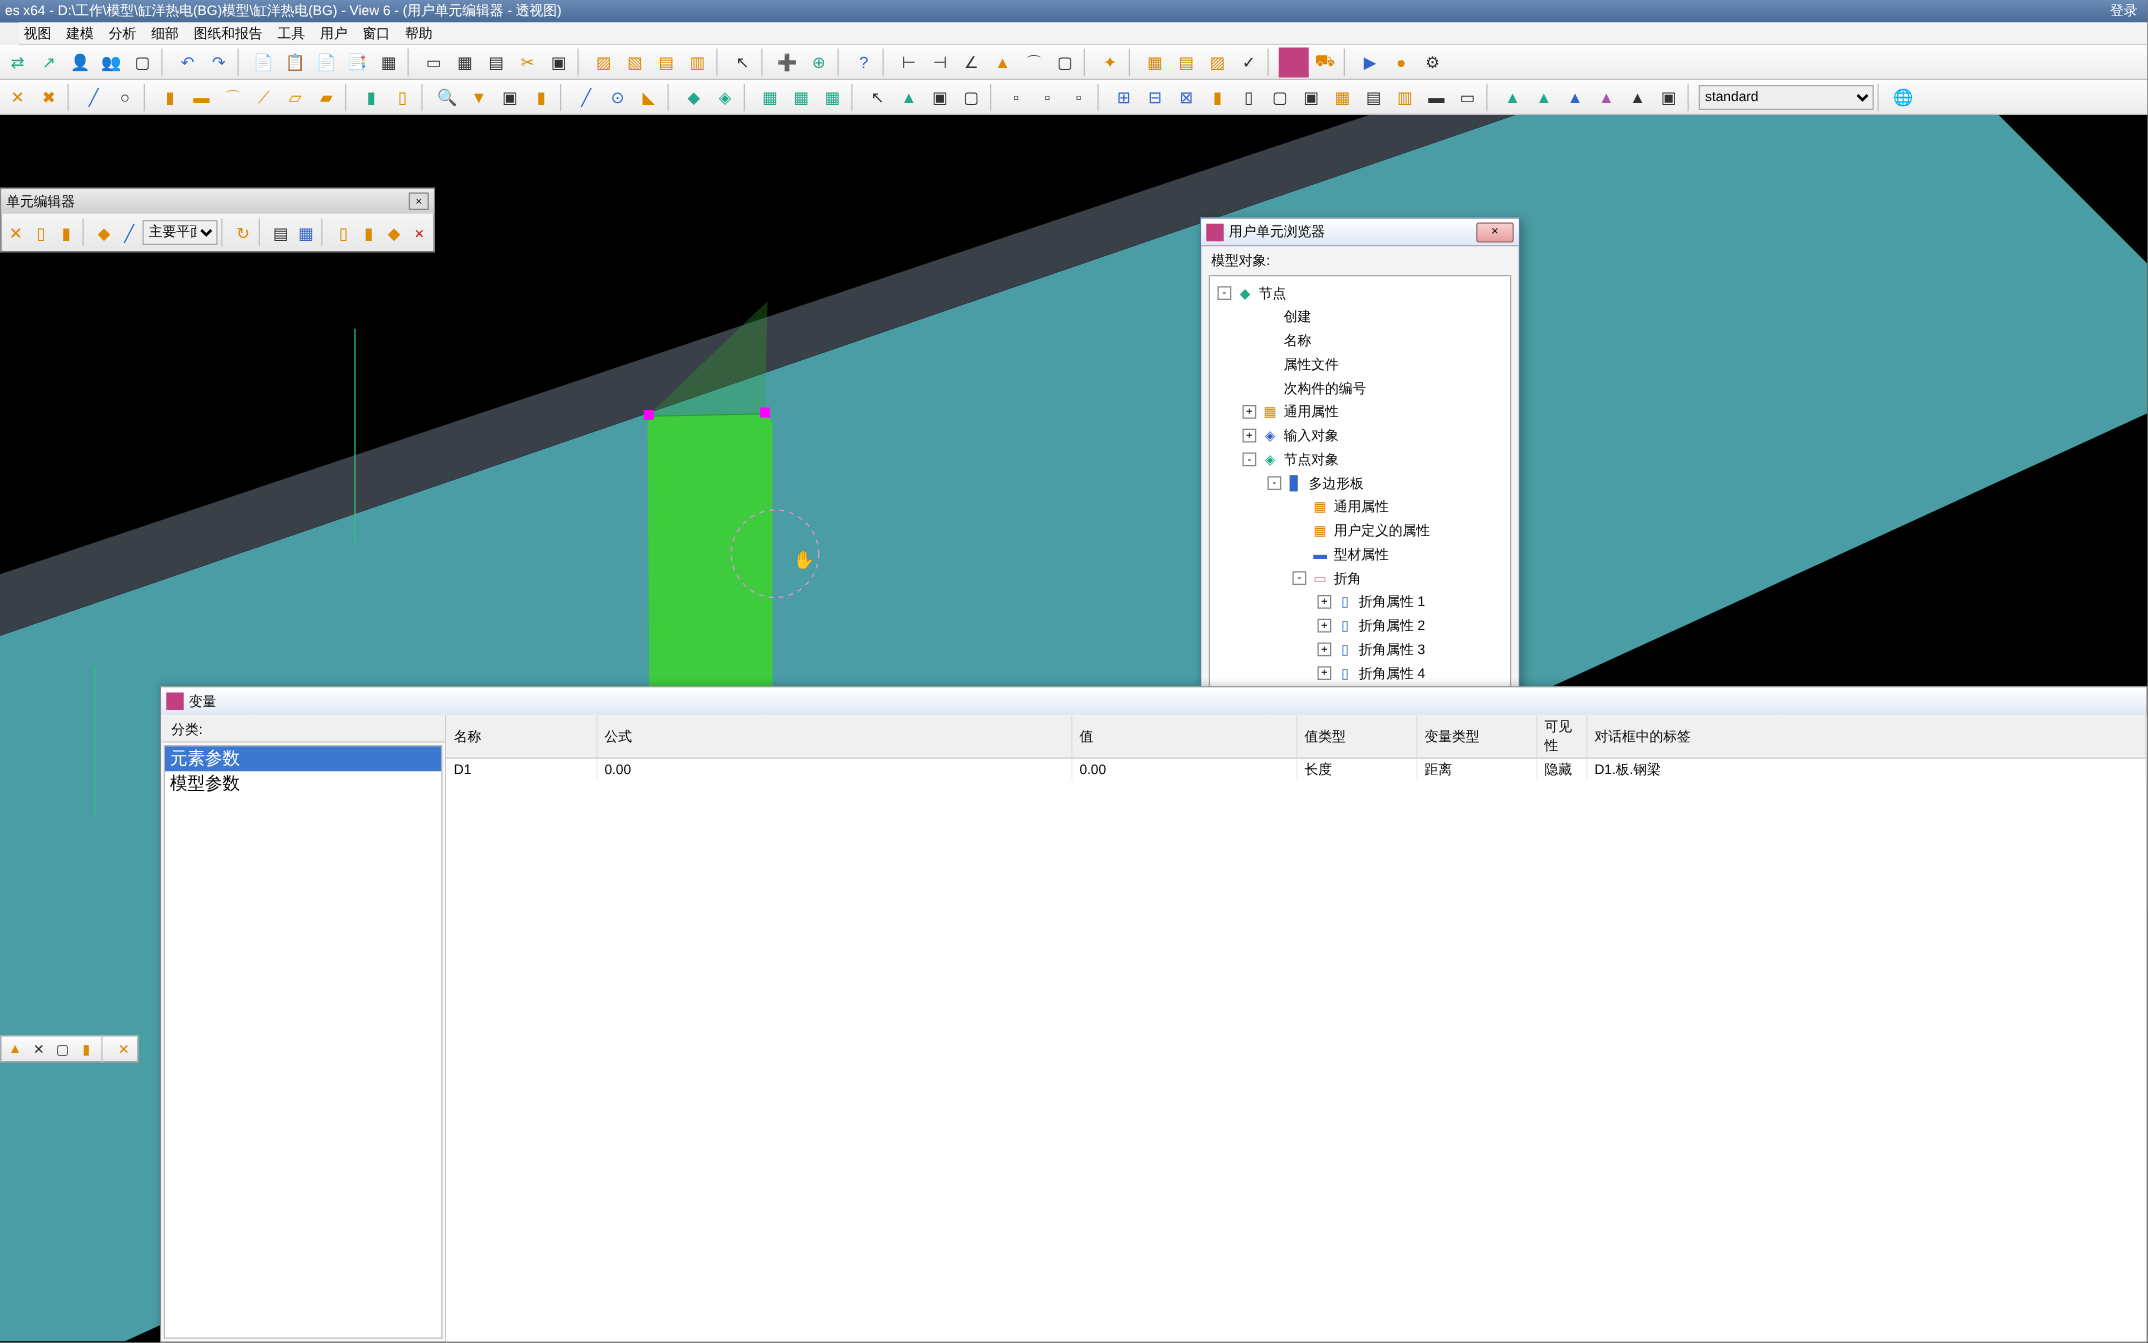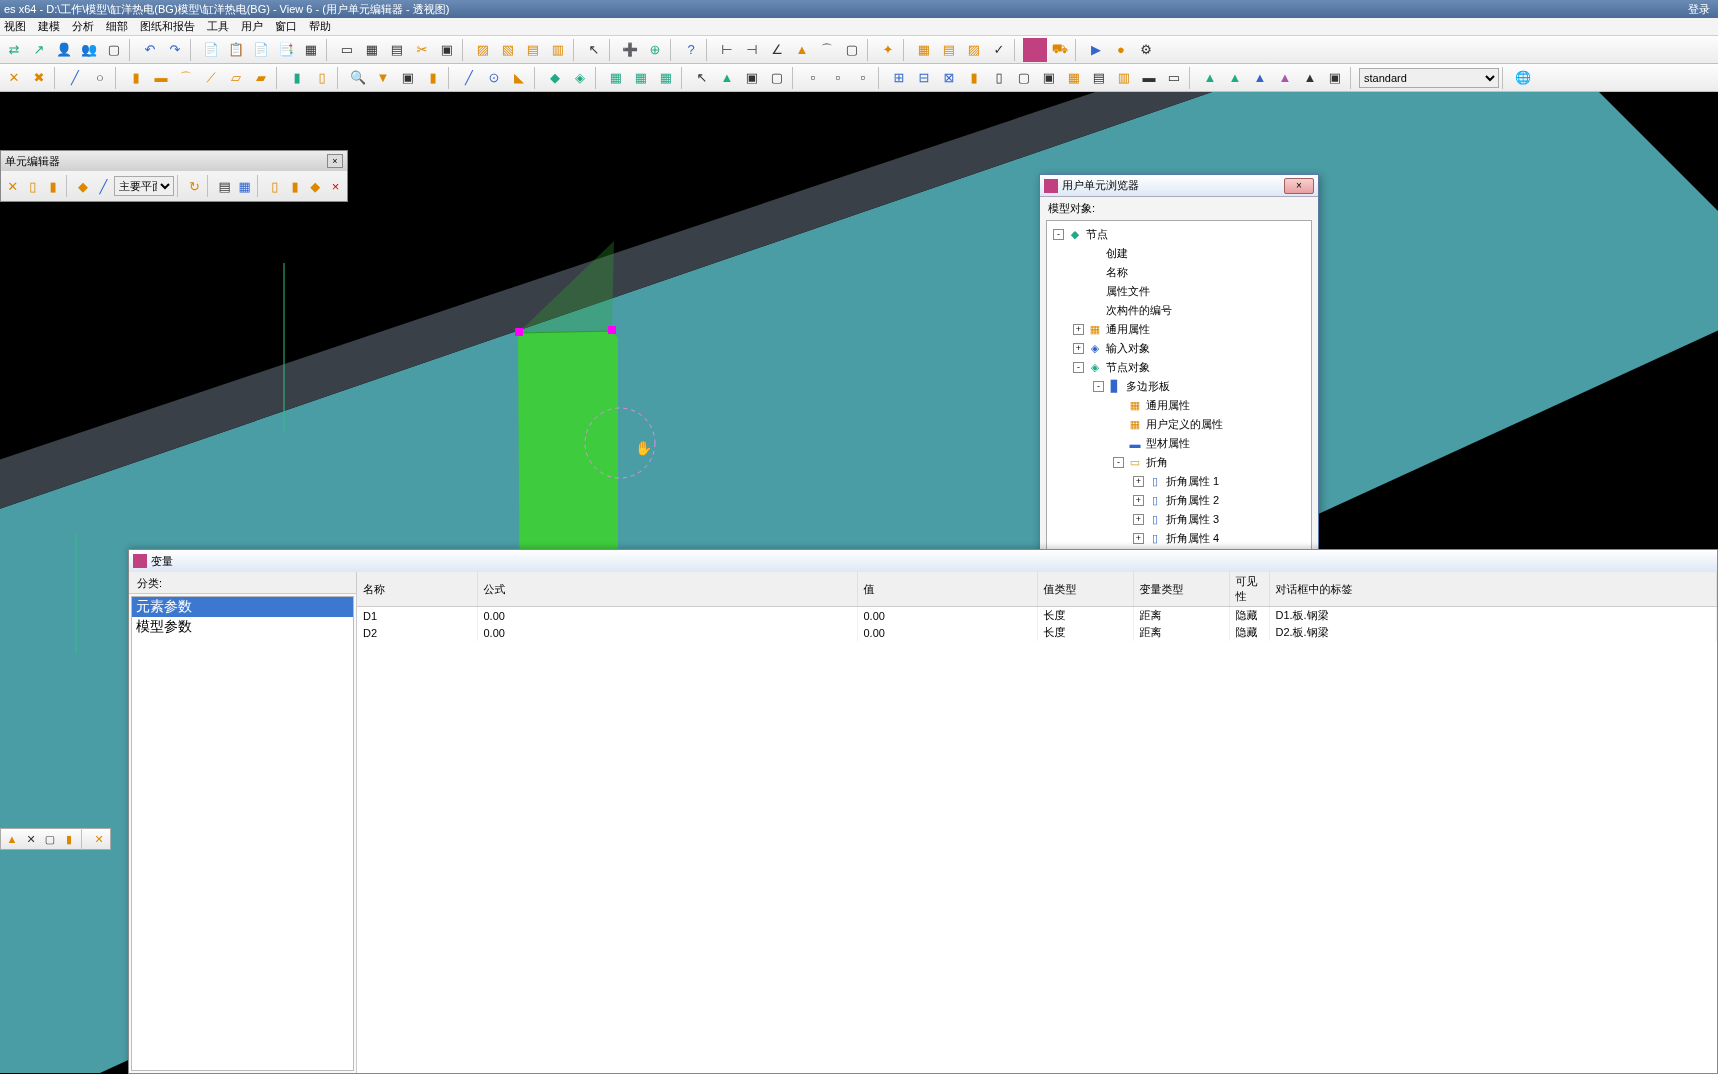--- a/index.html
+++ b/index.html
@@ -3,41 +3,41 @@
 <meta charset="utf-8">
 <style>
 * { box-sizing: border-box; margin: 0; padding: 0; font-family: "Microsoft YaHei", "SimSun", sans-serif; }
 body { width: 1718px; height: 1074px; background: #f0f0f0; overflow: hidden; position: relative; }
 
 
 .titlebar { height: 18px; background: linear-gradient(#6a8bb5,#4a6b95); color: #fff; font-size: 11px; padding-left: 4px; line-height: 18px; display: flex; align-items: flex-end; }
 .titlebar .right { margin-left: auto; padding-right: 8px; margin-top: 16px; }
 
 
-.menubar { height: 18px; background: #f4f4f4; border-bottom: 1px solid #d0d0d0; font-size: 11px; display: flex; align-items: center; padding-left: 4px; gap: 12px; }
+.menubar { height: 18px; background: #f4f4f4; border-bottom: 1px solid #d0d0d0; font-size: 11px; display: flex; align-items: center; padding-left: 4px; gap: 12px; margin-left: 15px; }
 .menubar span { cursor: default; }
 
 
 .toolbar-row { height: 28px; background: linear-gradient(#fdfdfd,#ececec); border-bottom: 1px solid #c0c0c0; display: flex; align-items: center; padding: 0 2px; gap: 1px; }
 .tb-btn { width: 24px; height: 24px; border: 1px solid transparent; display: inline-flex; align-items: center; justify-content: center; font-size: 13px; color: #333; }
 .tb-sep { width: 6px; height: 22px; border-left: 1px solid #c0c0c0; margin: 0 2px; }
 .tb-select { height: 20px; font-size: 11px; border: 1px solid #aaa; }
 
 
 .viewport { position: absolute; top: 92px; left: 0; right: 0; bottom: 0; background: #000; }
 .viewport svg { width: 100%; height: 100%; display: block; }
 
 
 .float-toolbar { position: absolute; top: 150px; left: 0; width: 348px; background: linear-gradient(#fdfdfd,#e8e8e8); border: 1px solid #888; box-shadow: 2px 2px 6px rgba(0,0,0,.3); }
 .float-toolbar .ft-title { height: 20px; background: linear-gradient(#ececec,#d0d0d0); font-size: 11px; padding: 0 4px; display: flex; align-items: center; }
 .float-toolbar .ft-title .close { margin-left: auto; width: 16px; height: 14px; background: #ddd; border: 1px solid #888; text-align: center; line-height: 12px; font-size: 9px; }
 .float-toolbar .ft-body { height: 30px; display: flex; align-items: center; gap: 1px; padding: 0 2px; }
 
 
-.dialog { position: absolute; top: 174px; left: 1039px; width: 280px; height: 416px; background: #f4f4f4; border: 1px solid #5a7aa5; box-shadow: 2px 2px 8px rgba(0,0,0,.3); display: flex; flex-direction: column; }
+.dialog { position: absolute; top: 174px; left: 960px; width: 256px; height: 416px; background: #f4f4f4; border: 1px solid #5a7aa5; box-shadow: 2px 2px 8px rgba(0,0,0,.3); display: flex; flex-direction: column; }
 .dialog .dlg-title { height: 22px; background: linear-gradient(#fff,#dde8f5); border-bottom: 1px solid #aab; display: flex; align-items: center; padding: 0 4px; font-size: 11px; }
 .dialog .dlg-title .icon { width: 14px; height: 14px; background: #c04080; margin-right: 4px; }
 .dialog .dlg-title .close { margin-left: auto; width: 30px; height: 16px; background: linear-gradient(#f8d0d0,#e8a0a0); border: 1px solid #a06060; text-align: center; line-height: 14px; font-size: 10px; border-radius: 2px;}
 .dialog .dlg-label { font-size: 11px; padding: 4px 8px; }
 .dialog .tree { flex: 1; background: #fff; margin: 0 6px; border: 1px solid #aaa; overflow-y: scroll; font-size: 11px; padding: 4px 0; }
 .tree-row { display: flex; align-items: center; height: 19px; padding-left: 4px; white-space: nowrap; }
 .tree-row .exp { width: 11px; height: 11px; border: 1px solid #888; text-align: center; line-height: 9px; font-size: 9px; margin-right: 3px; background:#fff;}
 .tree-row .noexp { width: 14px; }
 .tree-row .ticon { width: 16px; height: 14px; margin-right: 3px; display: inline-flex; align-items: center; justify-content: center; font-size: 11px; }
 .dialog .dlg-buttons { height: 30px; display: flex; align-items: center; justify-content: space-between; padding: 0 8px; }
@@ -393,29 +393,20 @@
         <tbody id="gridbody">
             <tr>
               <td>D1</td>
               <td>0.00</td>
               <td>0.00</td>
               <td>长度</td>
               <td>距离</td>
               <td>隐藏</td>
               <td>D1.板.钢梁</td>
             </tr>
-            <tr>
-              <td>D2</td>
-              <td>0.00</td>
-              <td>0.00</td>
-              <td>长度</td>
-              <td>距离</td>
-              <td>隐藏</td>
-              <td>D2.板.钢梁</td>
-            </tr>
           </tbody>
       </table>
     </div>
   </div>
 </div>
 
 <div class="bl-toolbar">
   <div class="tb-btn icon-o">▲</div>
   <div class="tb-btn">✕</div>
   <div class="tb-btn">▢</div>

